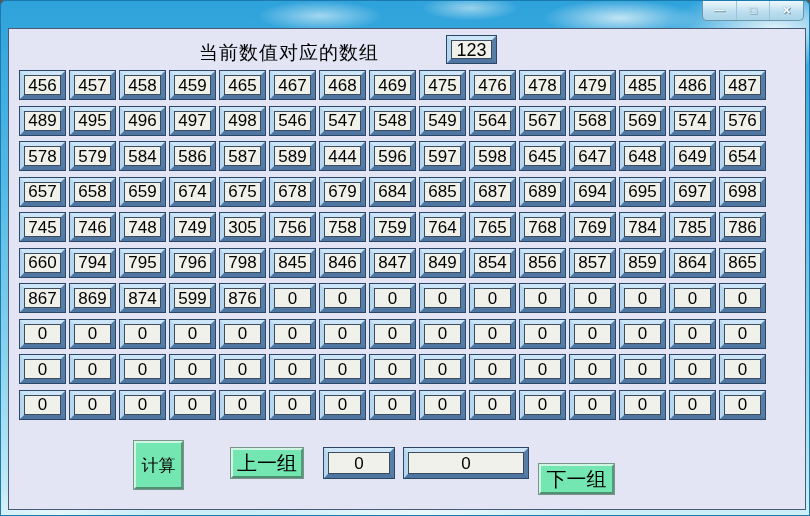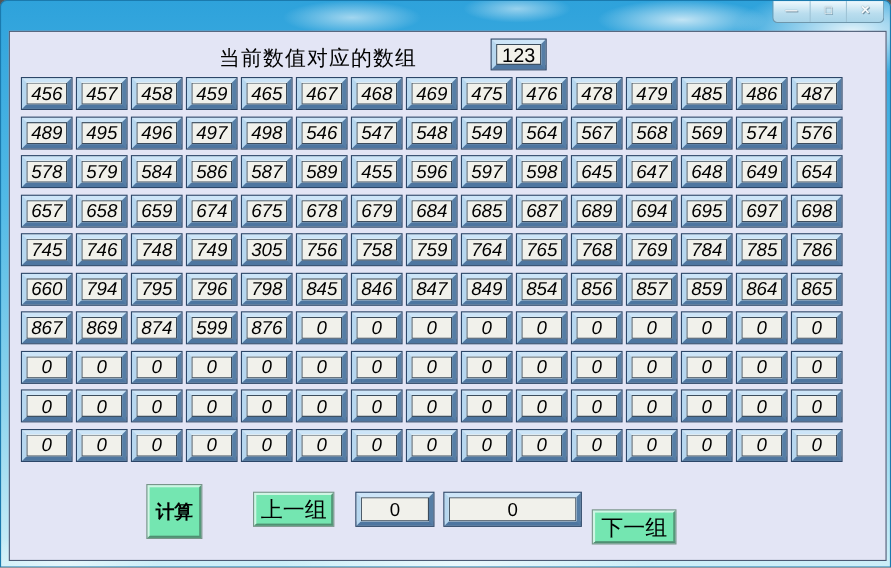--- a/index.html
+++ b/index.html
@@ -55,33 +55,33 @@
     box-shadow:inset 0 0 0 1px #3c4c5c;
     display:flex;align-items:center;justify-content:center;
     font-size:17px;color:#000;line-height:1;
   }
   .header-value{
     position:absolute;left:395px;top:7px;width:49px;height:27px;font-size:18px;margin-left:43px;
   }
   .grid{
     position:absolute;left:11px;top:42px;width:745px;
     display:grid;grid-template-columns:repeat(15,45px);
-    grid-auto-rows:28px;column-gap:5px;row-gap:7.5px;font-style:italic;
+    grid-auto-rows:28px;column-gap:5px;row-gap:7.5px;
   }
   
   .btn-green{
     position:absolute;box-sizing:border-box;
     background:#74e6b1;
     border:2px solid;border-color:#cff5e4 #55997a #4f8f72 #cff5e4;
     outline:1px solid #79958a;
     display:flex;align-items:center;justify-content:center;
     font-family:"Liberation Sans",sans-serif;
     font-size:20px;color:#000;padding:0;cursor:default;white-space:nowrap;
   }
-  .btn-calc{left:125px;top:412px;width:49px;height:48px;font-size:17px;font-weight:bold;}
+  .btn-calc{left:125px;top:412px;width:49px;height:48px;font-size:17px;}
   .btn-prev{left:222px;top:419px;width:72px;height:30px;}
   .btn-next{left:530px;top:435px;width:75px;height:30px;}
   .field-1{position:absolute;left:315px;top:419px;width:70px;height:30px;}
   .field-2{position:absolute;left:395px;top:419px;width:124px;height:30px;}
 </style>
 </head>
 <body>
 
 <div class="window">
 
@@ -132,21 +132,21 @@
         <div class="cell">568</div>
         <div class="cell">569</div>
         <div class="cell">574</div>
         <div class="cell">576</div>
         <div class="cell">578</div>
         <div class="cell">579</div>
         <div class="cell">584</div>
         <div class="cell">586</div>
         <div class="cell">587</div>
         <div class="cell">589</div>
-        <div class="cell">455</div>
+        <div class="cell">444</div>
         <div class="cell">596</div>
         <div class="cell">597</div>
         <div class="cell">598</div>
         <div class="cell">645</div>
         <div class="cell">647</div>
         <div class="cell">648</div>
         <div class="cell">649</div>
         <div class="cell">654</div>
         <div class="cell">657</div>
         <div class="cell">658</div>

